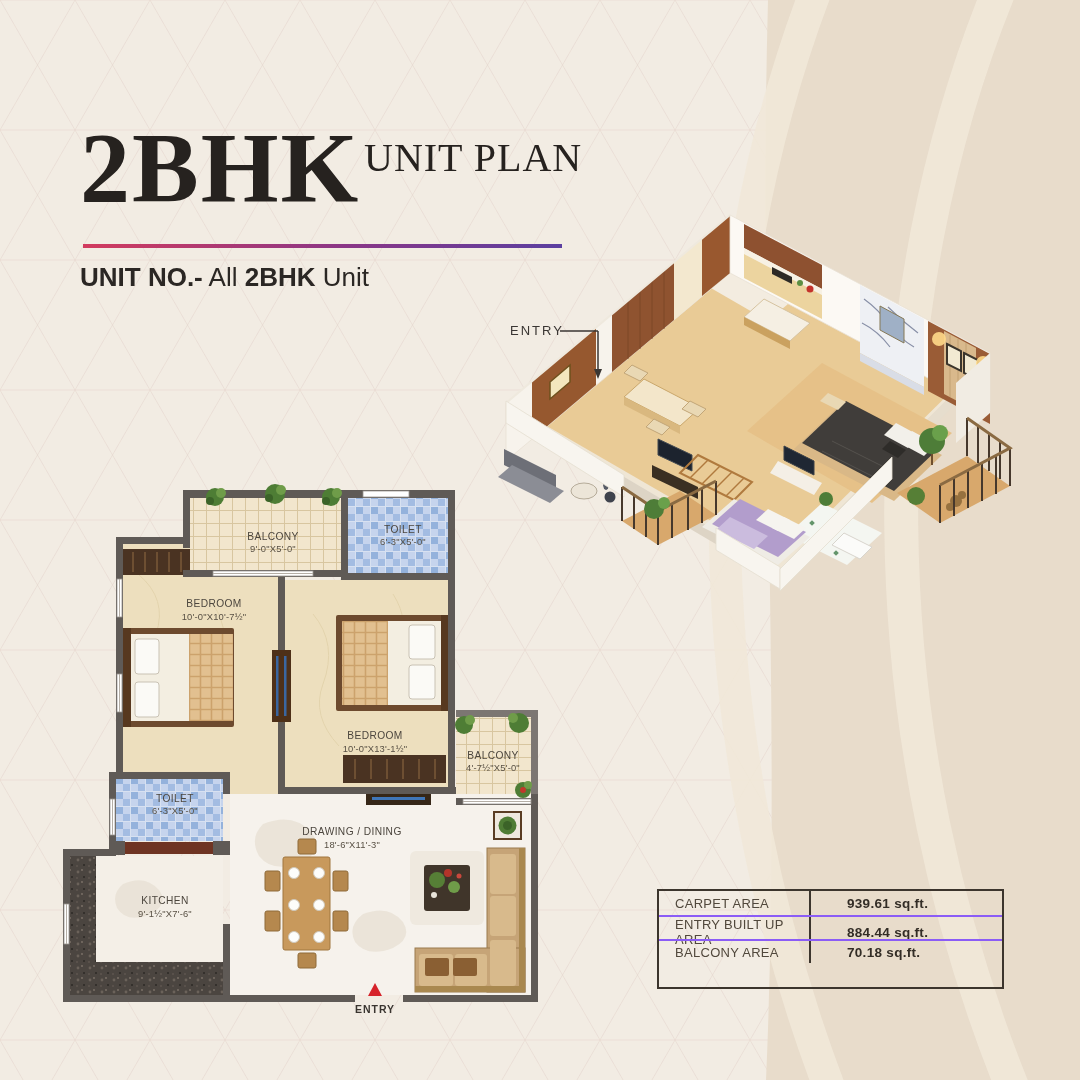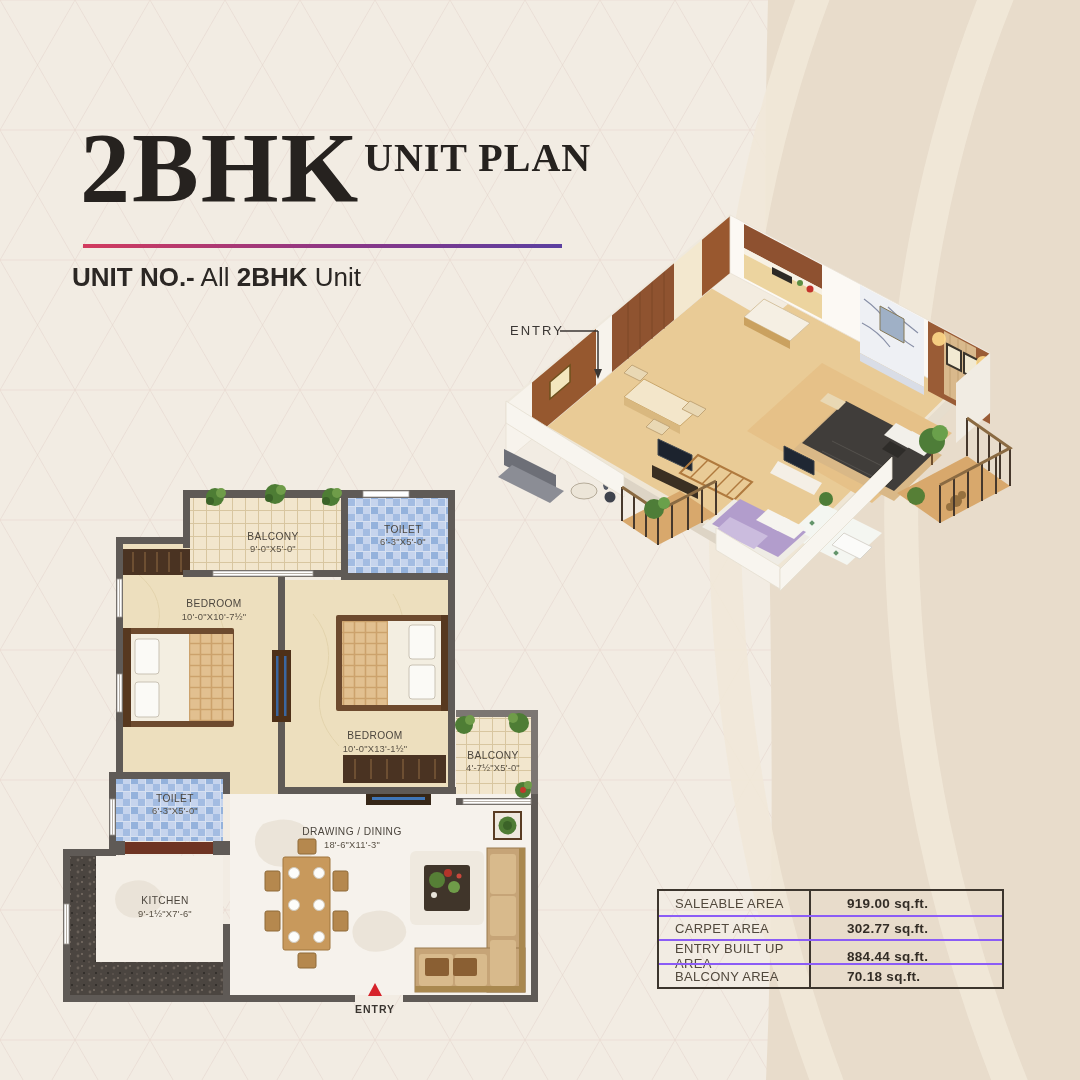--- a/index.html
+++ b/index.html
@@ -3,24 +3,24 @@
 <meta charset="utf-8">
 <style>
   html,body{margin:0;padding:0;}
   body{width:1080px;height:1080px;overflow:hidden;font-family:"Liberation Sans",sans-serif;}
   #stage{position:relative;width:1080px;height:1080px;background:#14b8a6;overflow:hidden;}
   #bg{position:absolute;left:0;top:0;}
   
   #title-main{position:absolute;left:80px;top:118px;margin:0;font-family:"Liberation Serif",serif;
     font-weight:600;font-size:100px;line-height:1.0;color:#26221f;letter-spacing:2px;}
   #title-sub{position:absolute;left:364px;top:134px;font-family:"Liberation Serif",serif;
-    font-weight:700;font-size:40px;line-height:1.2;color:#26221f;letter-spacing:1px;text-align:right;}
+    font-weight:400;font-size:40px;line-height:1.2;color:#26221f;letter-spacing:1px;text-align:right;}
   #divider{position:absolute;left:83px;top:244px;width:479px;height:4px;
     background:linear-gradient(90deg,#d23b5e 0%,#8a3687 55%,#5b3fa0 100%);}
-  #unitline{position:absolute;left:72px;top:262px;margin:0;font-size:26px;color:#2b2724;font-weight:400;}
+  #unitline{position:absolute;left:80px;top:262px;margin:0;font-size:26px;color:#2b2724;font-weight:400;}
   #unitline b{font-weight:700;}
   
   #iso{position:absolute;left:492px;top:203px;}
   #plan{position:absolute;left:63px;top:484px;}
   .rn{font-family:"Liberation Sans",sans-serif;font-size:10.2px;fill:#4c463e;letter-spacing:.4px;text-anchor:middle;}
   .rs{font-family:"Liberation Sans",sans-serif;font-size:9.4px;fill:#585044;letter-spacing:.2px;text-anchor:middle;}
   .entry2d{font-family:"Liberation Sans",sans-serif;font-size:10.5px;font-weight:bold;fill:#3a3530;letter-spacing:1px;text-anchor:middle;}
   .entry3d{font-family:"Liberation Sans",sans-serif;font-size:13px;fill:#3a3633;letter-spacing:2px;}
   
   #areas{position:absolute;left:657px;top:889px;width:343px;border:2px solid #3c352d;
@@ -452,26 +452,22 @@
     </g>
 
     <g>
       <polygon points="305,512 319,512 312,499" fill="#d6232a"></polygon>
       <text x="312" y="529" class="entry2d">ENTRY</text>
     </g>
   </svg>
 
   <div id="areas">
     <div class="arow">
-      <div class="acell">SALEABLE AREA</div>
-      <div class="acell val">919.00 sq.ft.</div>
-    </div>
-    <div class="arow">
       <div class="acell">CARPET AREA</div>
-      <div class="acell val">302.77 sq.ft.</div>
+      <div class="acell val">939.61 sq.ft.</div>
     </div>
     <div class="arow">
       <div class="acell">ENTRY BUILT UP AREA</div>
       <div class="acell val">884.44 sq.ft.</div>
     </div>
     <div class="arow">
       <div class="acell">BALCONY AREA</div>
       <div class="acell val">70.18 sq.ft.</div>
     </div>
   </div>

